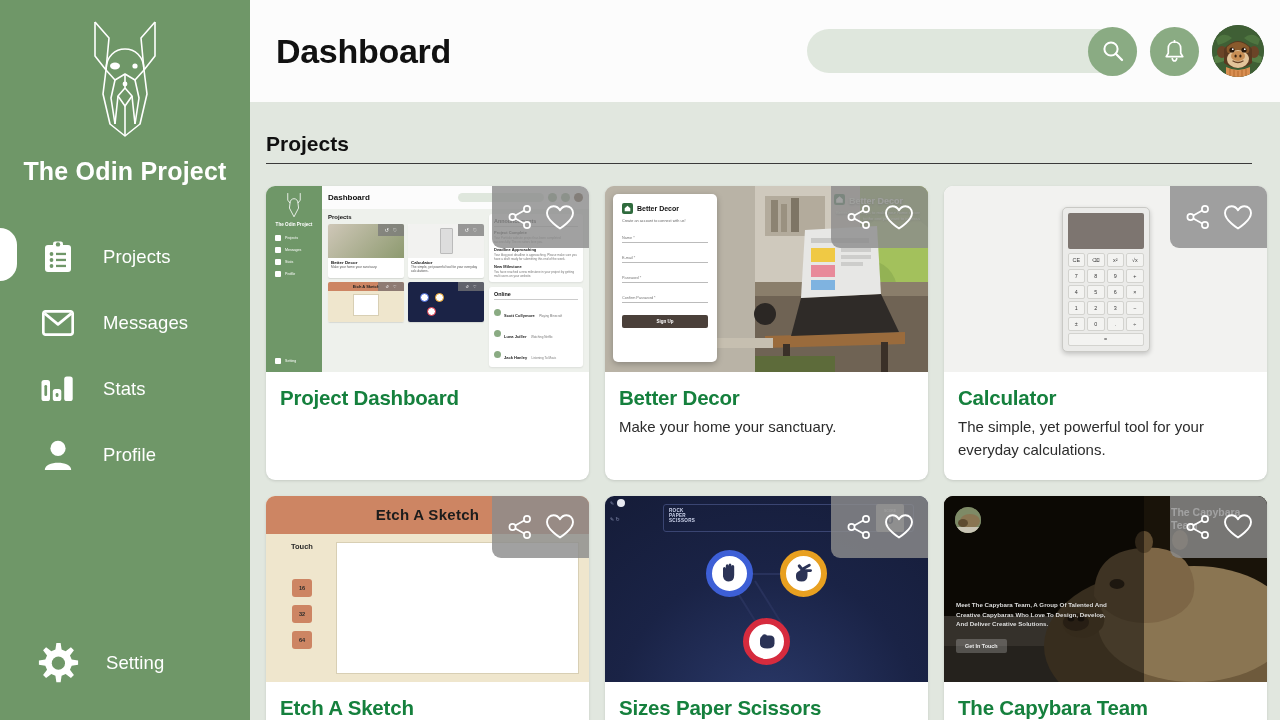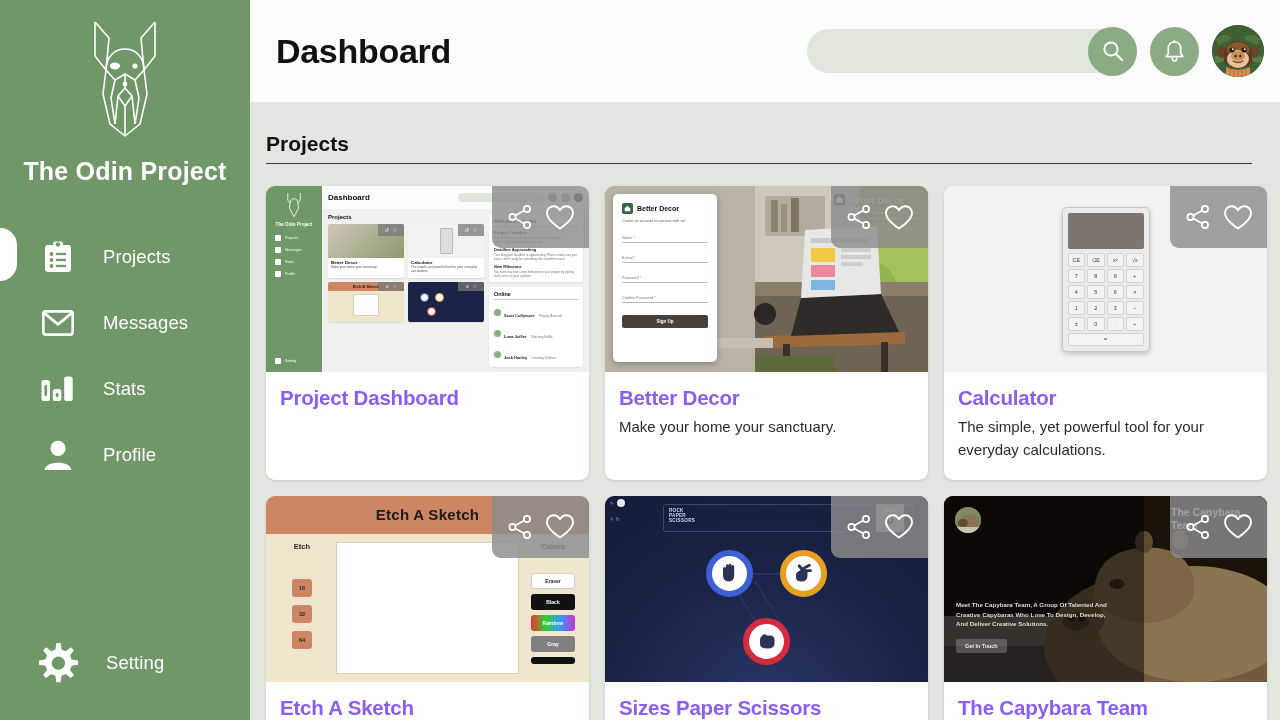--- a/index.html
+++ b/index.html
@@ -79,21 +79,21 @@
   .grid {
     display: grid; grid-template-columns: repeat(3, 323px);
     gap: 16px; margin-top: 22px;
   }
   .card {
     width: 323px; background: #ffffff; border-radius: 9px;
     box-shadow: 0 1px 3px rgba(0,0,0,.13); overflow: hidden; position: relative;
   }
   .thumb { height: 186px; position: relative; overflow: hidden; background: #f4f4f2; }
   .card-body { padding: 14px 14px 18px 14px; }
-  .card-title { font-size: 20.5px; font-weight: bold; color: #8b5cf6; letter-spacing: -.2px; }
+  .card-title { font-size: 20.5px; font-weight: bold; color: #15803d; letter-spacing: -.2px; }
   .card-desc { font-size: 15px; color: #2c2c2c; line-height: 1.52; margin-top: 6px; }
 
   .overlay {
     position: absolute; top: 0; right: 0; width: 97px; height: 62px;
     background: rgba(140,140,140,.82); border-bottom-left-radius: 9px;
     display: flex; align-items: center; justify-content: center; gap: 12px;
   }
   .ov-btn { cursor: pointer; display: flex; align-items: center; justify-content: center; }
 
   
@@ -683,38 +683,28 @@
           </div>
         </article>
 
         <article class="card">
           <div class="thumb t4">
             <div class="t4-head">
               <span class="t4-ht">Etch A Sketch</span>
             </div>
             <div class="t4-body">
               <div class="t4-col">
-                <div class="t4-lbl">Etch</div>
+                <div class="t4-lbl">Touch</div>
                 <div class="t4-szwrap">
                   <div class="t4-sz">16</div>
                   <div class="t4-sz">32</div>
                   <div class="t4-sz">64</div>
                 </div>
               </div>
               <div class="t4-canvas"></div>
-              <div class="t4-col">
-                <div class="t4-lbl">Colors</div>
-                <div class="t4-cols">
-                  <div class="t4-sw" style="background:#ffffff;color:#222;border:.6px solid #ccc">Eraser</div>
-                  <div class="t4-sw" style="background:#111;color:#fff">Black</div>
-                  <div class="t4-sw" style="background:linear-gradient(90deg,#e33,#3c3,#39f,#c3c);color:#fff">Rainbow</div>
-                  <div class="t4-sw" style="background:#808080;color:#fff">Gray</div>
-                  <div class="t4-sw" style="background:#111;height:7px"></div>
-                </div>
-              </div>
             </div>
             <div class="overlay">
               <span class="ov-btn">
                 <svg width="26" height="26" viewBox="0 0 26 26">
                     <g fill="none" stroke="#fff" stroke-width="1.7">
                       <circle cx="20" cy="5" r="3.1"></circle>
                       <circle cx="5.5" cy="13" r="3.1"></circle>
                       <circle cx="20" cy="21" r="3.1"></circle>
                       <line x1="8.3" y1="11.5" x2="17.2" y2="6.5"></line>
                       <line x1="8.3" y1="14.5" x2="17.2" y2="19.5"></line>

